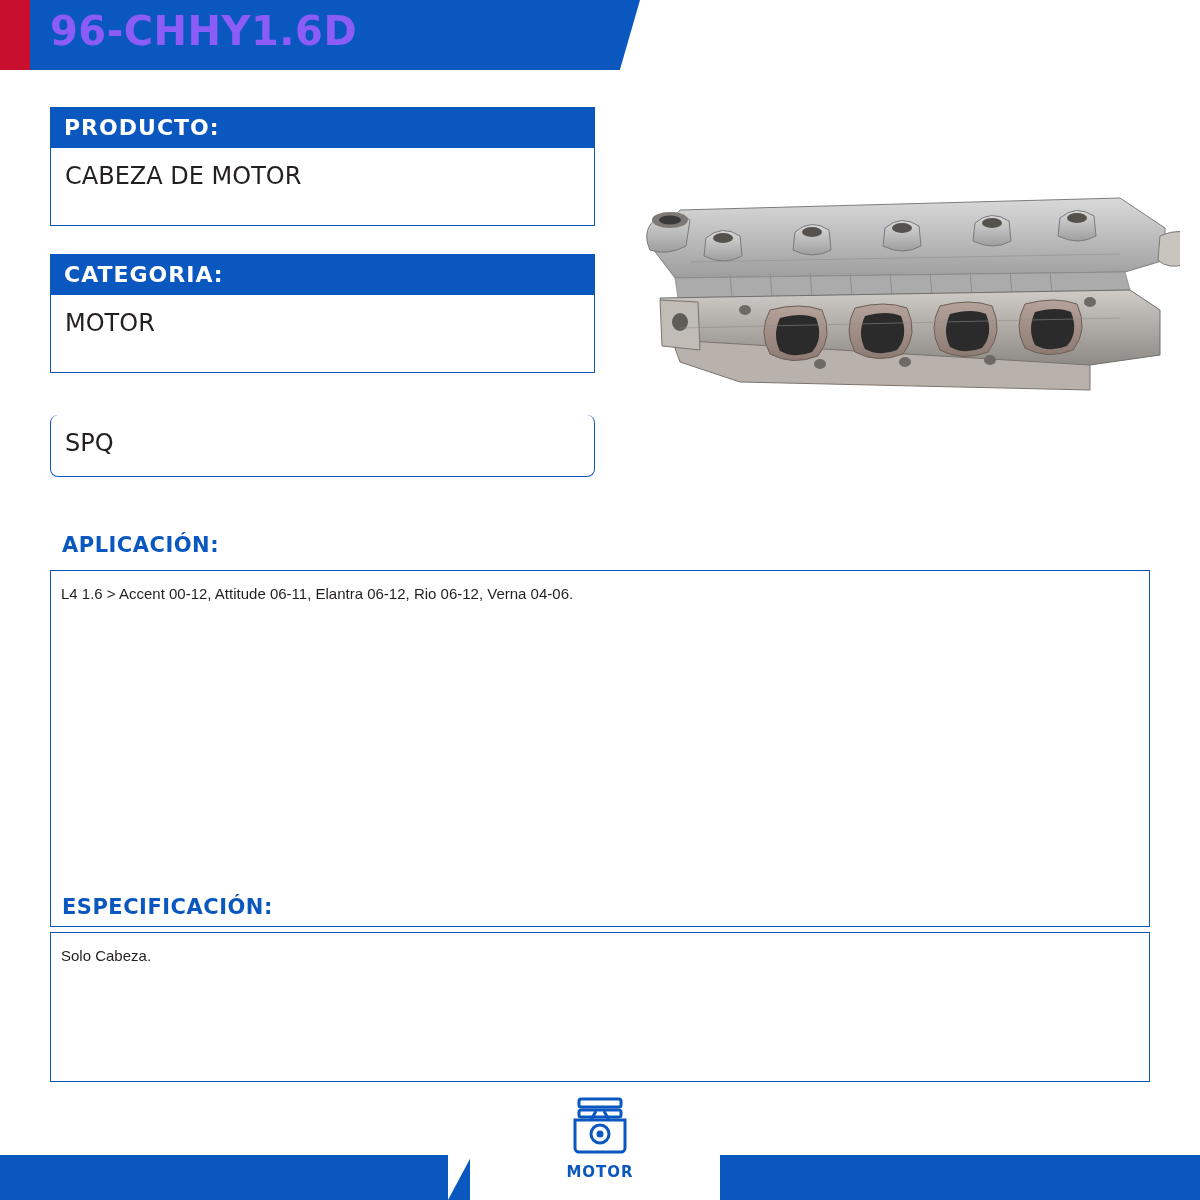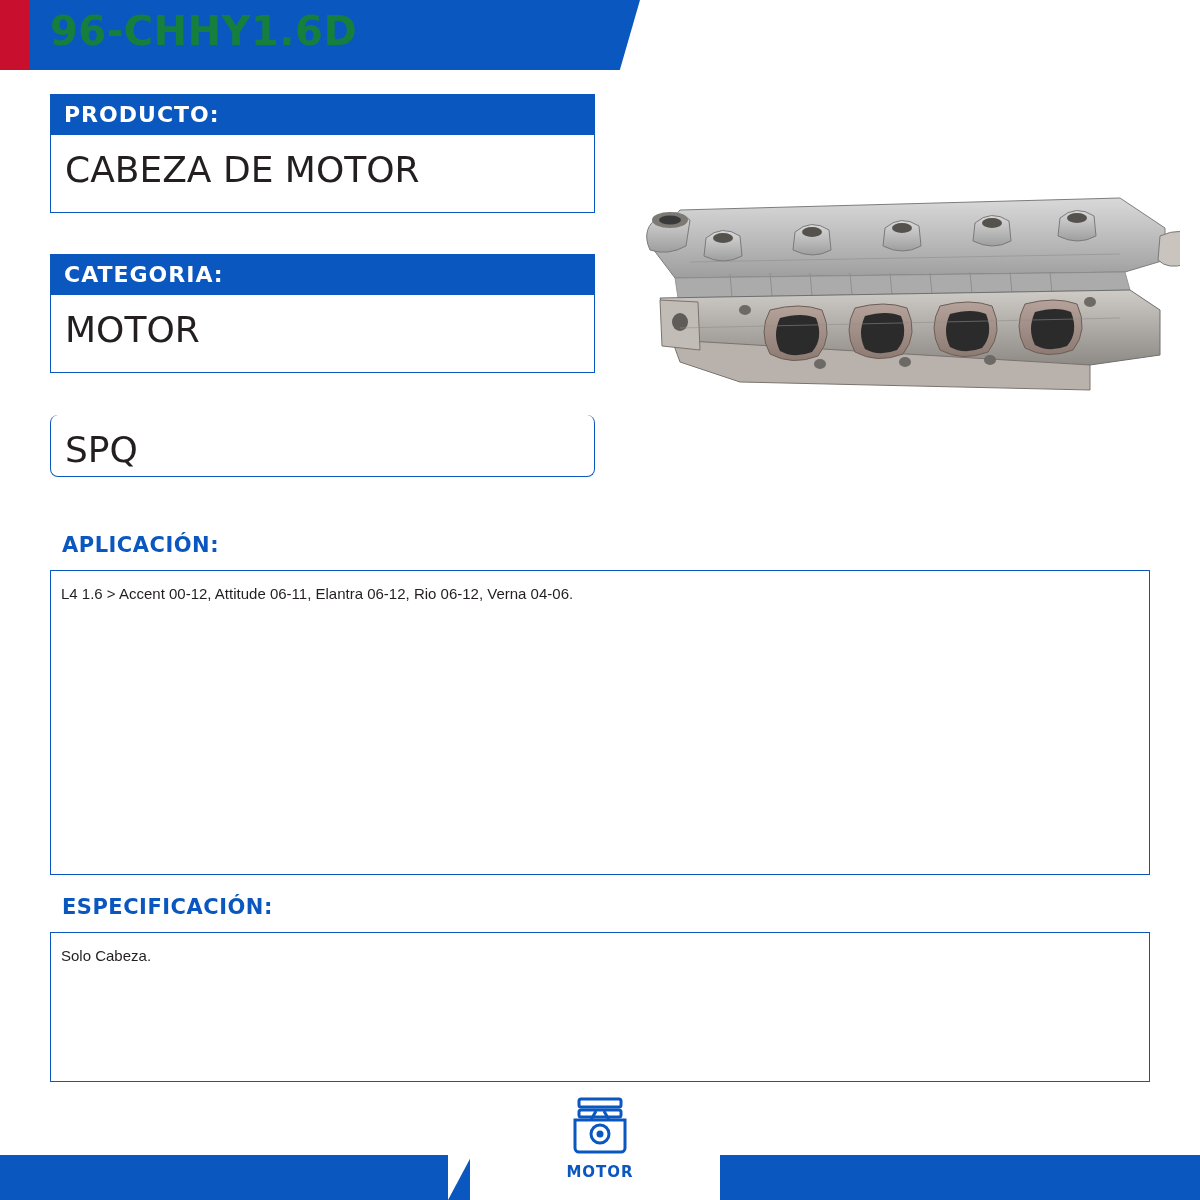--- a/index.html
+++ b/index.html
@@ -23,40 +23,40 @@
     position: absolute; left: 30px; top: 0; width: 570px; height: 70px;
     background: #0b57c0;
   }
   .header-blue-slant {
     position: absolute; left: 598px; top: 0; width: 42px; height: 70px;
     background: #0b57c0;
     clip-path: polygon(0 0, 100% 0, 52% 100%, 0 100%);
   }
   .header-title {
     position: absolute; left: 50px; top: 8px;
-    font-size: 40px; font-weight: bold; color: #15803d;
+    font-size: 40px; font-weight: bold; color: #8b5cf6;
     letter-spacing: 0.5px;
     font-family: "DejaVu Sans", sans-serif;
   }
 
   
   .field { position: absolute; left: 50px; width: 545px; }
   .field-label {
     background: #0b57c0; color: #ffffff;
     font-size: 22px; font-weight: bold; letter-spacing: 1px;
     padding: 8px 14px;
     font-family: "DejaVu Sans", sans-serif;
   }
   .field-value {
     border: 1px solid #0b57c0; border-top: none;
-    color: #231f20; font-size: 36px;
+    color: #231f20; font-size: 24px;
     padding: 14px 14px 0 14px;
     font-family: "DejaVu Sans", sans-serif;
   }
-  #field-producto { top: 94px; }
+  #field-producto { top: 107px; }
   #field-producto .field-value { height: 78px; }
   #field-categoria { top: 254px; }
   #field-categoria .field-value { height: 78px; }
   #field-marca { top: 415px; }
   #field-marca .field-value { height: 62px; border-radius: 8px; }
 
   
   .product-image {
     position: absolute; left: 620px; top: 150px; width: 560px; height: 270px;
   }
@@ -67,21 +67,21 @@
     color: #0b57c0; font-size: 21px; font-weight: bold; letter-spacing: 0.5px;
     font-family: "DejaVu Sans", sans-serif;
   }
   .section-box {
     position: absolute; left: 50px; width: 1100px;
     border: 1px solid #0b57c0;
     padding: 12px 10px;
     color: #231f20; font-size: 15px; line-height: 1.4;
   }
   #title-aplicacion { top: 533px; }
-  #box-aplicacion { top: 570px; height: 305px; }
+  #box-aplicacion { top: 570px; height: 357px; }
   #title-especificacion { top: 895px; }
   #box-especificacion { top: 932px; height: 150px; }
 
   
   .footer { position: absolute; left: 0; top: 1155px; width: 1200px; height: 45px; }
   .footer-bar-left {
     position: absolute; left: 0; top: 0; width: 470px; height: 45px;
     background: #0b57c0;
     clip-path: polygon(0 0, 100% 0, 100% 100%, 0 100%);
   }

